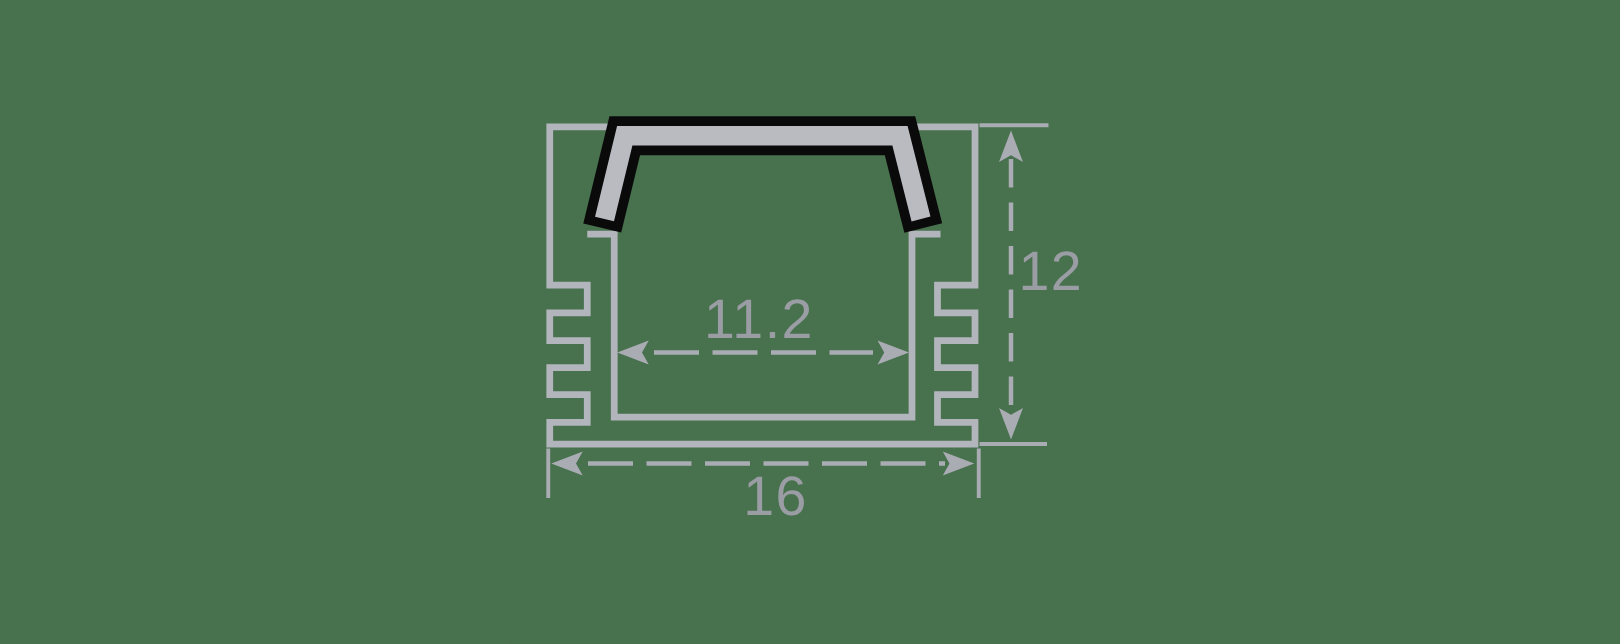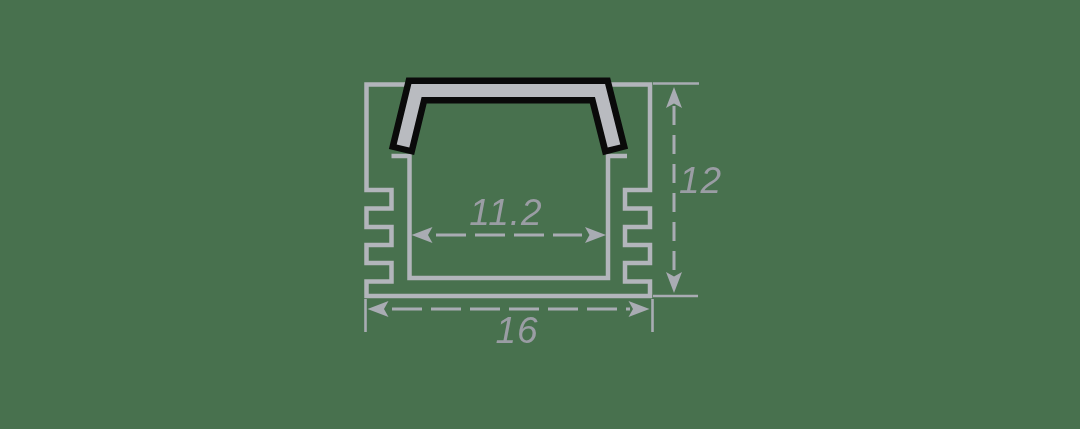--- a/index.html
+++ b/index.html
@@ -9,21 +9,20 @@
     height: 429px;
     background: #48714E;
     overflow: hidden;
     font-family: "Liberation Sans", sans-serif;
   }
   .stage {
     position: relative;
     width: 1080px;
     height: 429px;
     background: #48714E;
-    font-style: italic;
   }
   svg { display: block; }
   .body-line {
     fill: none;
     stroke: #B2B5BB;
     stroke-width: 4.5;
     stroke-linejoin: miter;
   }
   .cover-black {
     fill: none;

